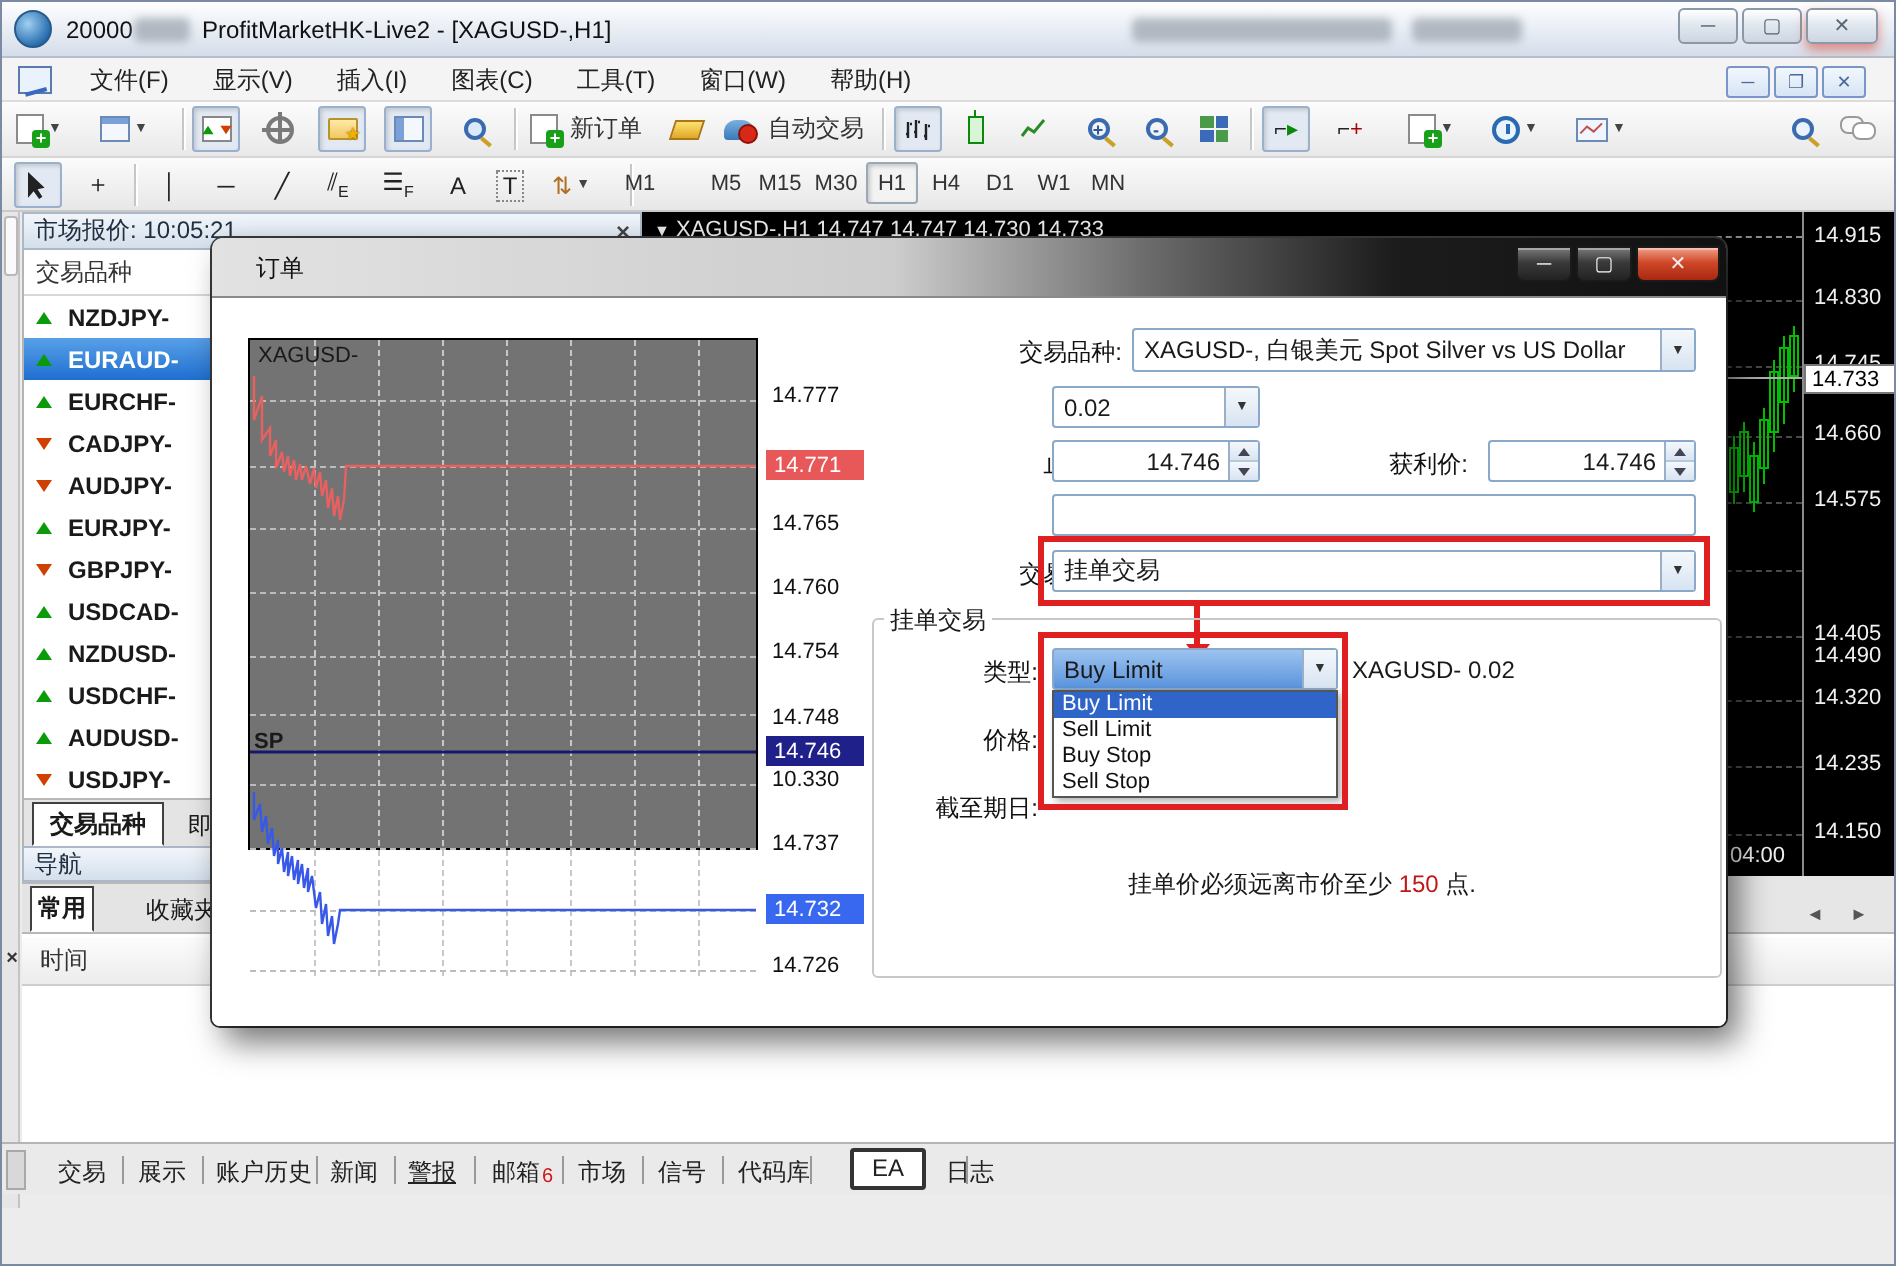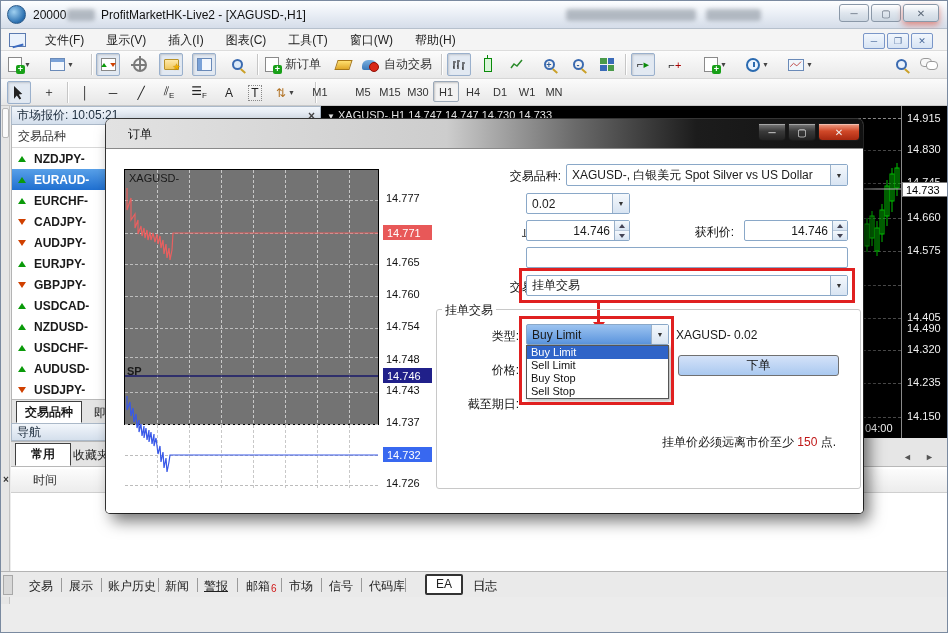--- a/index.html
+++ b/index.html
@@ -482,27 +482,27 @@
     <div class="tabbar" style="position:absolute; left:0; top:292px; width:308px; height:24px;">
       <div class="tab active" style="left:4px; top:1px; width:66px; height:22px;">交易品种</div>
       <div class="tab" style="left:76px; top:3px; width:24px; height:20px;">即</div>
     </div>
   </div>
 
   <div class="abs panel-header" style="left:10px; top:422px; width:310px; height:18px;">
     <span>导航</span>
   </div>
   <div class="abs tabbar" style="left:10px; top:440px; width:310px; height:25px;">
-    <div class="tab active" style="left:4px; top:1px; width:56px; height:23px;">常用</div>
+    <div class="tab active" style="left:4px; top:1px; width:32px; height:23px;">常用</div>
     <div class="tab" style="left:52px; top:3px; width:56px; height:21px;">收藏夹</div>
   </div>
 
   <div class="abs terminal"></div>
   <div class="abs term-hdr">
-    <span style="margin-left:22px; color:#333;">时间</span>
+    <span style="margin-left:9px; color:#333;">时间</span>
   </div>
 
   <div class="abs term-tabs">
     <div class="abs" style="left:2px; top:3px; width:10px; height:20px; background:#d8d8d8; border:1px solid #a8a8a8;"></div>
     <div class="ttab" style="left:28px;">交易</div>
     <div class="tt-sep" style="left:60px;"></div>
     <div class="ttab" style="left:68px;">展示</div>
     <div class="tt-sep" style="left:100px;"></div>
     <div class="ttab" style="left:107px;">账户历史</div>
     <div class="tt-sep" style="left:157px;"></div>
@@ -568,21 +568,21 @@
       <div class="abs" style="left:4px; top:2px; font-size:11px;">XAGUSD-</div>
       <div class="abs" style="left:2px; top:195px; font-size:11px; font-weight:bold;">SP</div>
     </div>
     <div class="tick-lbl" style="top:73px;">14.777</div>
     <div class="tick-box" style="top:106px; background:#e85858;">14.771</div>
     <div class="tick-lbl" style="top:137px;">14.765</div>
     <div class="tick-lbl" style="top:169px;">14.760</div>
     <div class="tick-lbl" style="top:201px;">14.754</div>
     <div class="tick-lbl" style="top:234px;">14.748</div>
     <div class="tick-box" style="top:249px; background:#20208a;">14.746</div>
-    <div class="tick-lbl" style="top:265px;">14.743</div>
+    <div class="tick-lbl" style="top:265px;">10.330</div>
     <div class="tick-lbl" style="top:297px;">14.737</div>
     <div class="tick-box" style="top:328px; background:#3868f0;">14.732</div>
     <div class="tick-lbl" style="top:358px;">14.726</div>
 
     <div class="fld-label" style="left:340px; top:49px; width:115px;">交易品种:</div>
     <div class="combo" style="left:460px; top:45px; width:282px; height:22px;">
       <span class="val">XAGUSD-, 白银美元 Spot Silver vs US Dollar</span>
       <span class="combo-btn">▼</span>
     </div>
     <div class="fld-label" style="left:300px; top:78px; width:155px;">手数:</div>
@@ -627,23 +627,22 @@
 
     <div class="group-box" style="left:330px; top:190px; width:425px; height:180px;"></div>
     <div class="group-label" style="left:336px; top:183px;">挂单交易</div>
     <div class="fld-label" style="left:330px; top:209px; width:83px;">类型:</div>
     <div class="combo pending-combo" style="left:420px; top:205px; width:143px; height:21px;">
       <span class="val">Buy Limit</span>
       <span class="combo-btn">▼</span>
     </div>
     <div class="abs" style="left:570px; top:209px;">XAGUSD- 0.02</div>
     <div class="fld-label" style="left:330px; top:243px; width:83px;">价格:</div>
-    <div class="place-btn" style="left:572px; top:236px; width:161px; height:21px;">下单</div>
     <div class="fld-label" style="left:320px; top:277px; width:93px;">截至期日:</div>
-    <div class="abs" style="left:360px; top:315px; width:370px; text-align:right;">
+    <div class="abs" style="left:360px; top:315px; width:370px; text-align:center;">
       <span>挂单价必须远离市价至少 </span><span class="warn-red">150</span><span> 点.</span>
     </div>
 
     <div class="drop-list" style="left:420px; top:226px; width:143px;">
       <div class="drop-item sel">Buy Limit</div>
       <div class="drop-item">Sell Limit</div>
       <div class="drop-item">Buy Stop</div>
       <div class="drop-item">Sell Stop</div>
     </div>
     <div class="red-rect" style="left:413px; top:197px; width:155px; height:89px;"></div>

